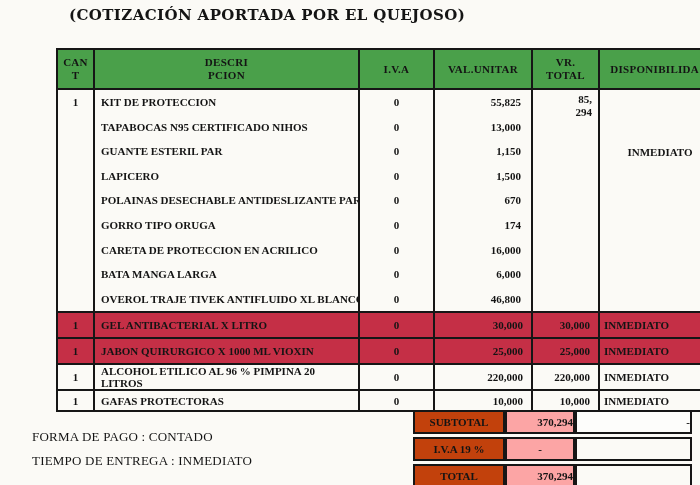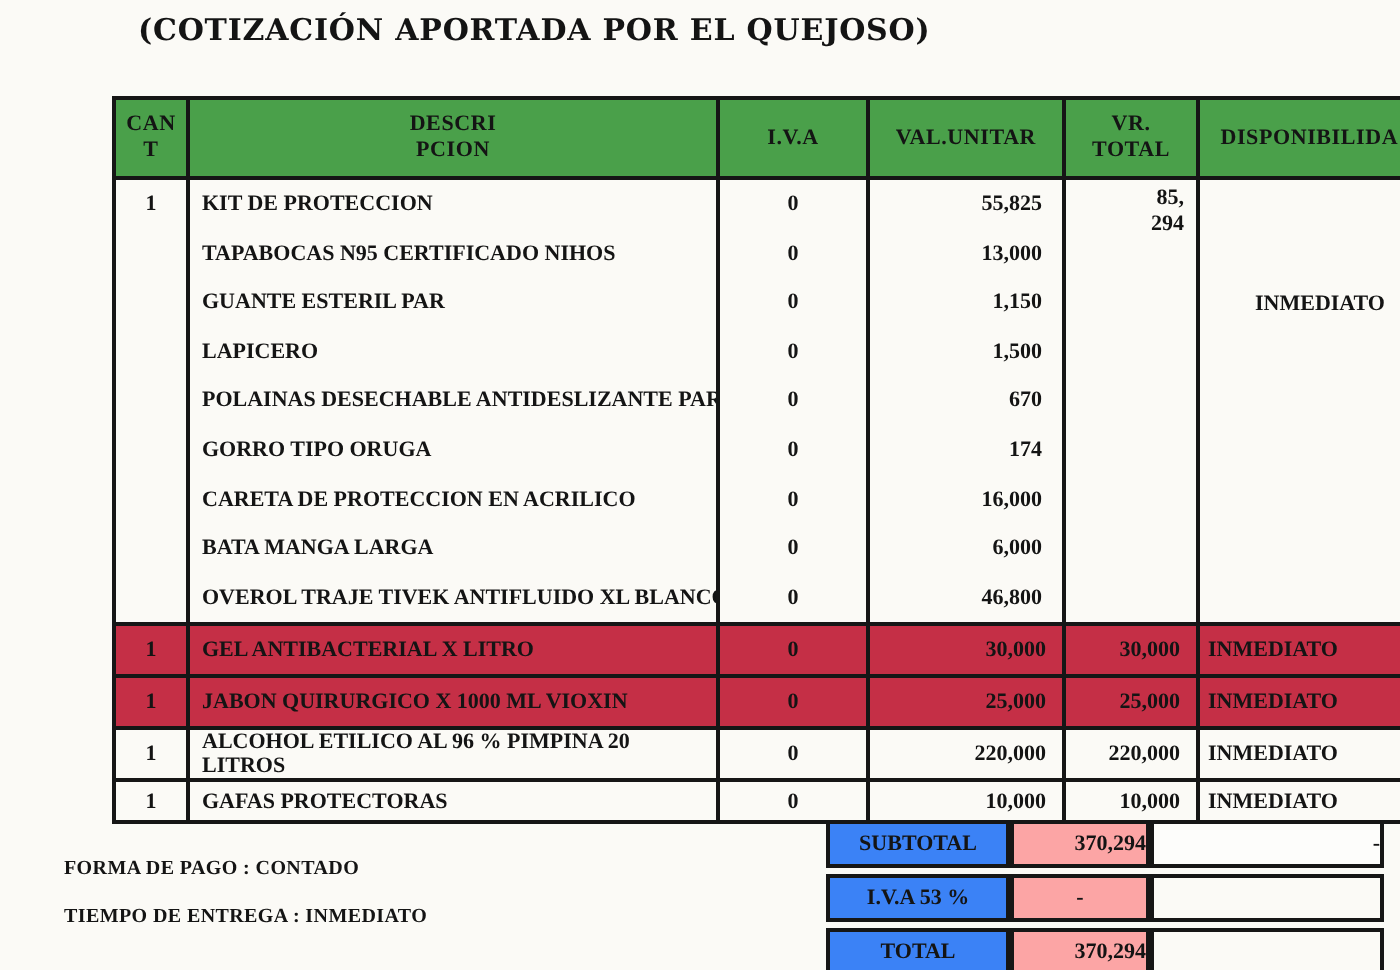--- a/index.html
+++ b/index.html
@@ -49,27 +49,27 @@
   tr.item td.c-val,tr.item td.c-tot{text-align:right;padding-right:8px;}
   tr.item td.c-disp{padding-left:4px;}
   tr.hl td{background:#c52f46;}
   
   table.summary{
     position:absolute;left:413px;top:407px;
     border-collapse:separate;border-spacing:0 3px;table-layout:fixed;
     font-size:11px;font-weight:bold;
   }
   table.summary td{border:2px solid #161616;height:20px;padding:0;}
-  td.sum-label{background:#3b82f6;text-align:center;width:88px;}
+  td.sum-label{background:#c2410c;text-align:center;width:88px;}
   td.sum-value{background:#fca5a5;text-align:right;padding-right:14px;width:66px;}
   td.sum-value.center{text-align:center;padding-right:0;}
   td.sum-dash{background:#fdfdfb;text-align:right;padding-right:28px;width:113px;}
   td.ghost{border:none;background:transparent;}
   
-  .note{position:absolute;left:32px;font-size:10px;font-weight:bold;letter-spacing:.2px;}
+  .note{position:absolute;left:32px;font-size:13px;font-weight:normal;letter-spacing:.2px;}
   .note.pago{top:429px;}
   .note.entrega{top:453px;}
 </style>
 </head>
 <body>
 
 <div class="page-title">(COTIZACIÓN APORTADA POR EL QUEJOSO)</div>
 
 <table class="quote">
   <colgroup>
@@ -183,21 +183,21 @@
   </table>
 
 <table class="summary">
   <tbody>
       <tr>
     <td class="sum-label">SUBTOTAL</td>
     <td class="sum-value">370,294</td>
     <td class="sum-dash">-</td>
   </tr>
   <tr>
-    <td class="sum-label">I.V.A 53 %</td>
+    <td class="sum-label">I.V.A 19 %</td>
     <td class="sum-value center">-</td>
     <td class="ghost"></td>
   </tr>
   <tr>
     <td class="sum-label">TOTAL</td>
     <td class="sum-value">370,294</td>
     <td class="ghost"></td>
   </tr>
 </tbody>
   </table>

